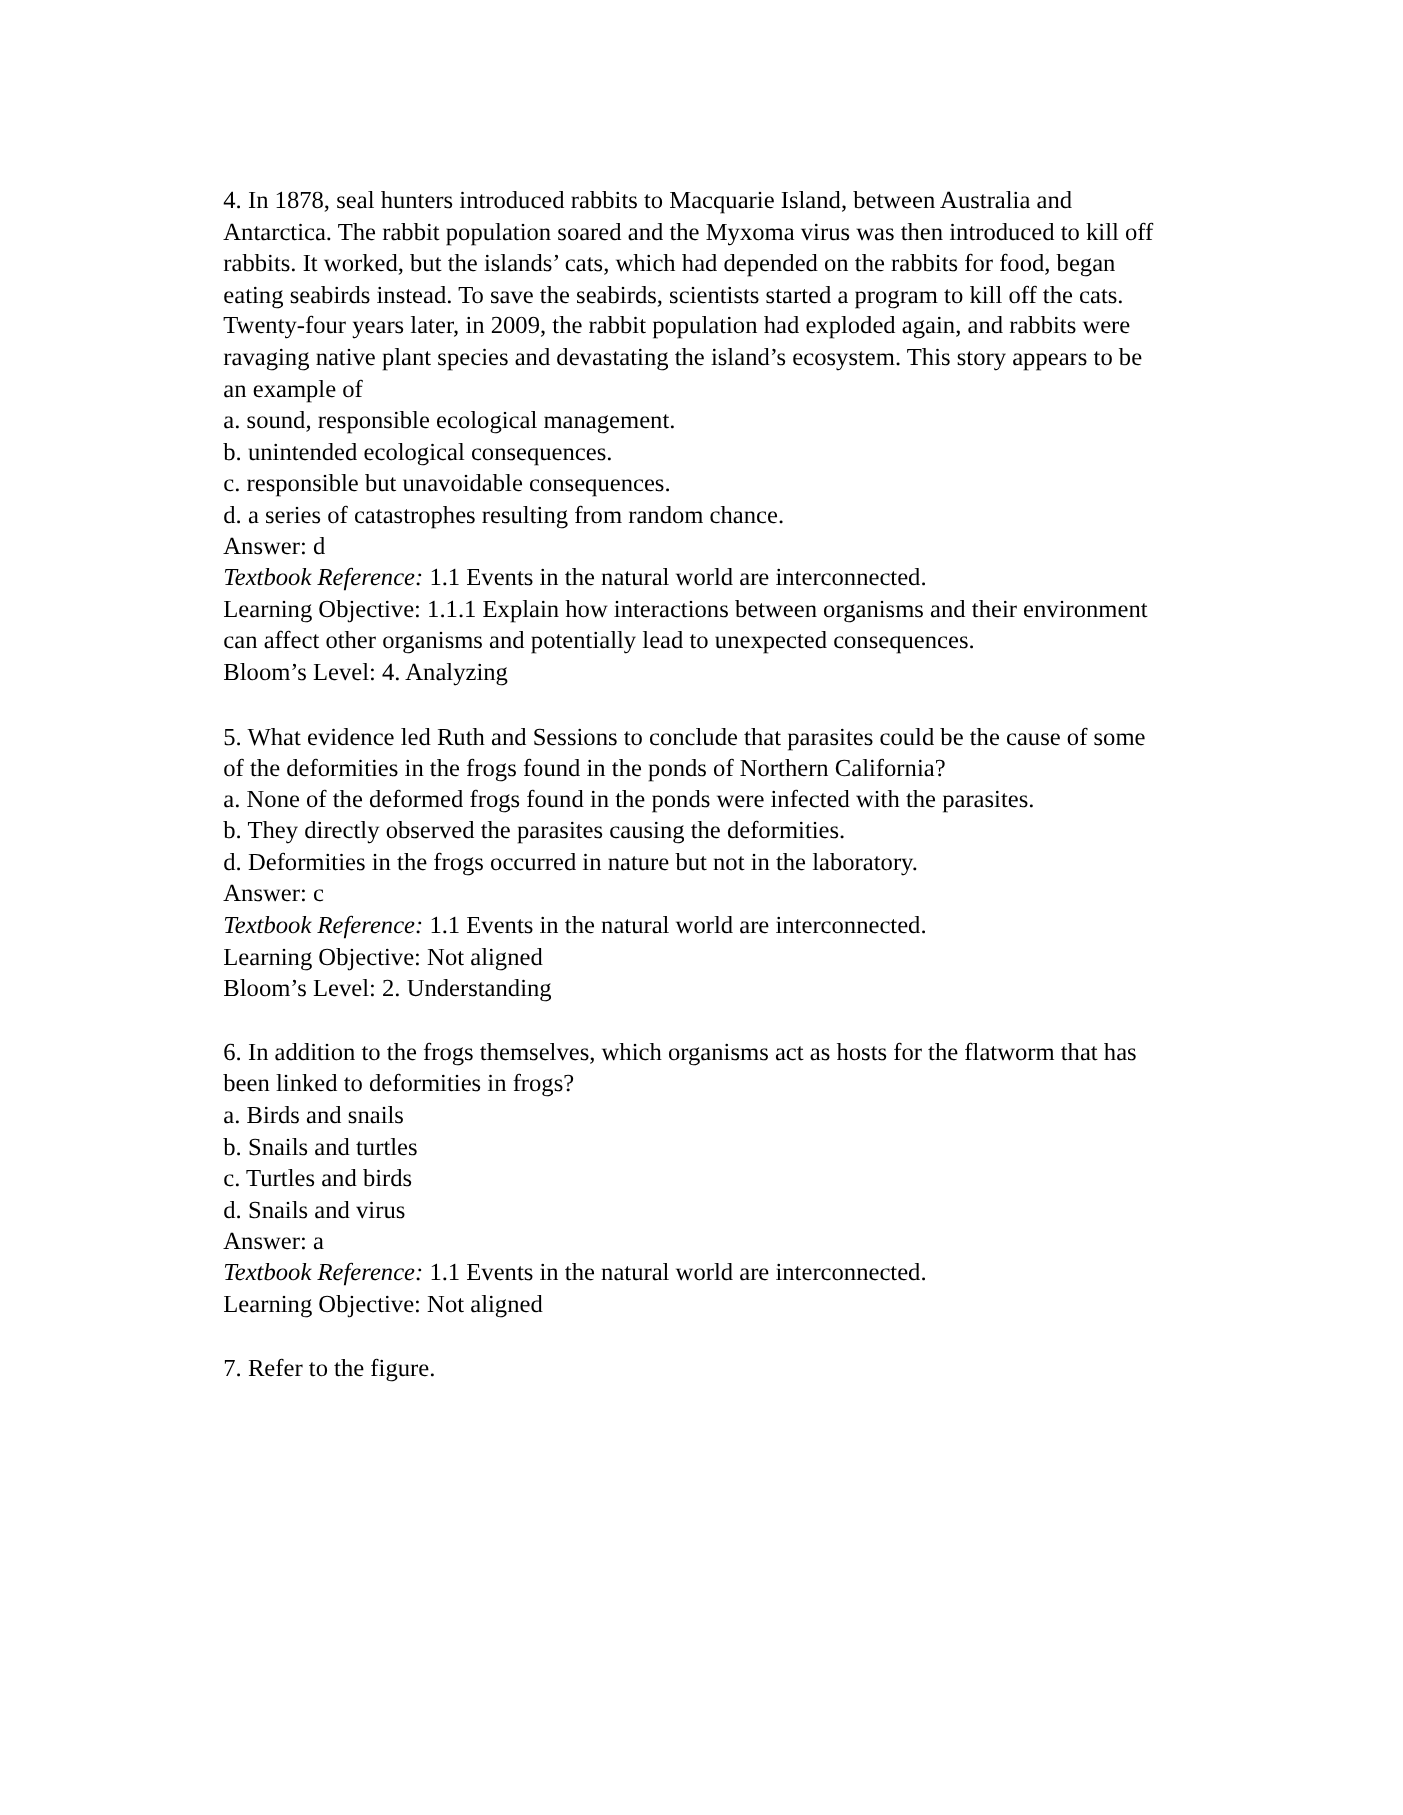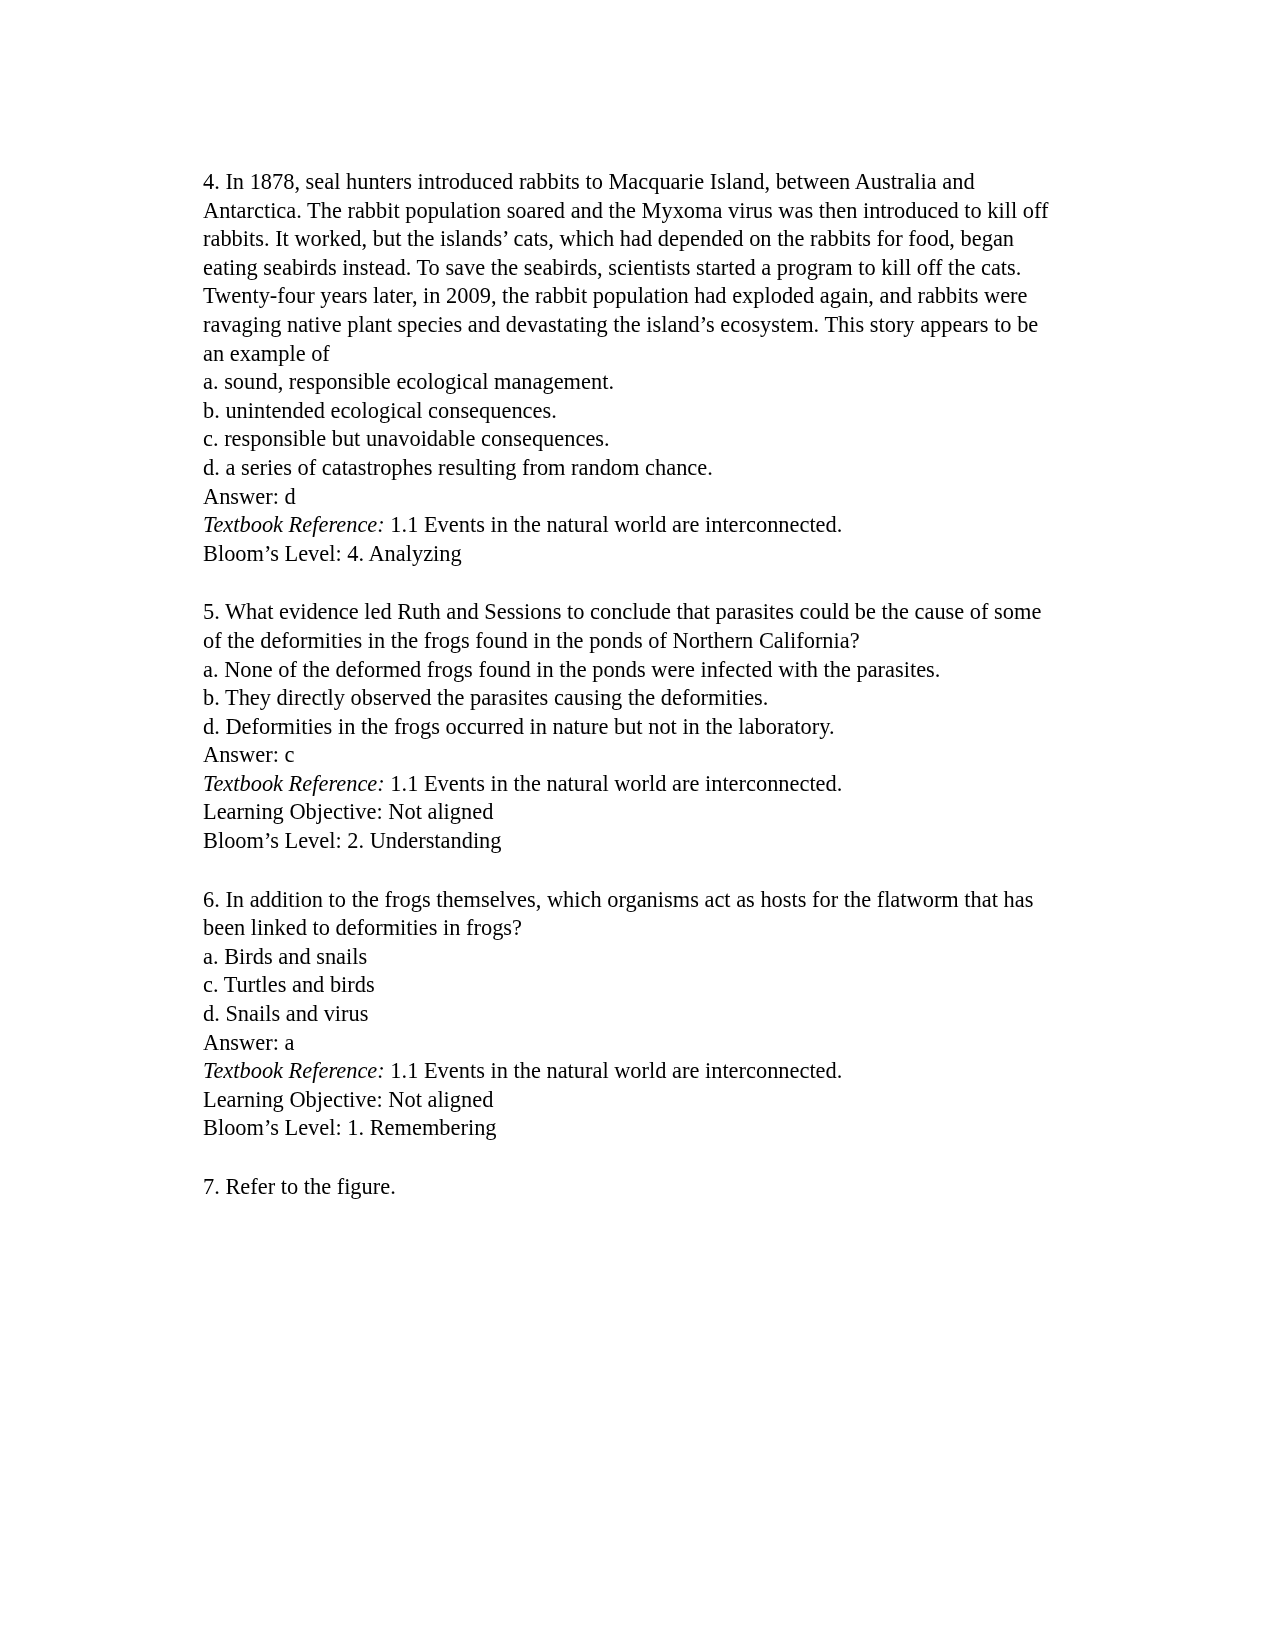--- a/index.html
+++ b/index.html
@@ -53,43 +53,44 @@
   <div class="content">
 
     <div class="qblock">
       <p class="line stem">4. In 1878, seal hunters introduced rabbits to Macquarie Island, between Australia and Antarctica. The rabbit population soared and the Myxoma virus was then introduced to kill off rabbits. It worked, but the islands’ cats, which had depended on the rabbits for food, began eating seabirds instead. To save the seabirds, scientists started a program to kill off the cats. Twenty-four years later, in 2009, the rabbit population had exploded again, and rabbits were ravaging native plant species and devastating the island’s ecosystem. This story appears to be an example of</p>
       <p class="line option">a. sound, responsible ecological management.</p>
       <p class="line option">b. unintended ecological consequences.</p>
       <p class="line option">c. responsible but unavoidable consequences.</p>
       <p class="line option">d. a series of catastrophes resulting from random chance.</p>
       <p class="line meta"><span class="lbl">Answer</span><span>: d</span></p>
       <p class="line meta"><span class="lbl-colon-italic">Textbook Reference:</span><span> 1.1 Events in the natural world are interconnected.</span></p>
+      <p class="line meta"><span class="lbl">Learning Objective</span><span>: 1.1.1 Explain how interactions between organisms and their environment can affect other organisms and potentially lead to unexpected consequences.</span></p>
       <p class="line meta"><span class="lbl">Bloom’s Level</span><span>: 4. Analyzing</span></p>
     </div>
 
     <div class="qblock">
       <p class="line stem">5. What evidence led Ruth and Sessions to conclude that parasites could be the cause of some of the deformities in the frogs found in the ponds of Northern California?</p>
       <p class="line option">a. None of the deformed frogs found in the ponds were infected with the parasites.</p>
       <p class="line option">b. They directly observed the parasites causing the deformities.</p>
       <p class="line option">d. Deformities in the frogs occurred in nature but not in the laboratory.</p>
       <p class="line meta"><span class="lbl">Answer</span><span>: c</span></p>
       <p class="line meta"><span class="lbl-colon-italic">Textbook Reference:</span><span> 1.1 Events in the natural world are interconnected.</span></p>
       <p class="line meta"><span class="lbl">Learning Objective</span><span>: Not aligned</span></p>
       <p class="line meta"><span class="lbl">Bloom’s Level</span><span>: 2. Understanding</span></p>
     </div>
 
     <div class="qblock">
       <p class="line stem">6. In addition to the frogs themselves, which organisms act as hosts for the flatworm that has been linked to deformities in frogs?</p>
       <p class="line option">a. Birds and snails</p>
+      <p class="line option">b. Snails and turtles</p>
       <p class="line option">c. Turtles and birds</p>
       <p class="line option">d. Snails and virus</p>
       <p class="line meta"><span class="lbl">Answer</span><span>: a</span></p>
       <p class="line meta"><span class="lbl-colon-italic">Textbook Reference:</span><span> 1.1 Events in the natural world are interconnected.</span></p>
       <p class="line meta"><span class="lbl">Learning Objective</span><span>: Not aligned</span></p>
-      <p class="line meta"><span class="lbl">Bloom’s Level</span><span>: 1. Remembering</span></p>
     </div>
 
     <div class="qblock">
       <p class="line stem">7. Refer to the figure.</p>
     </div>
 
   </div>
 </div>
 
 </body></html>

